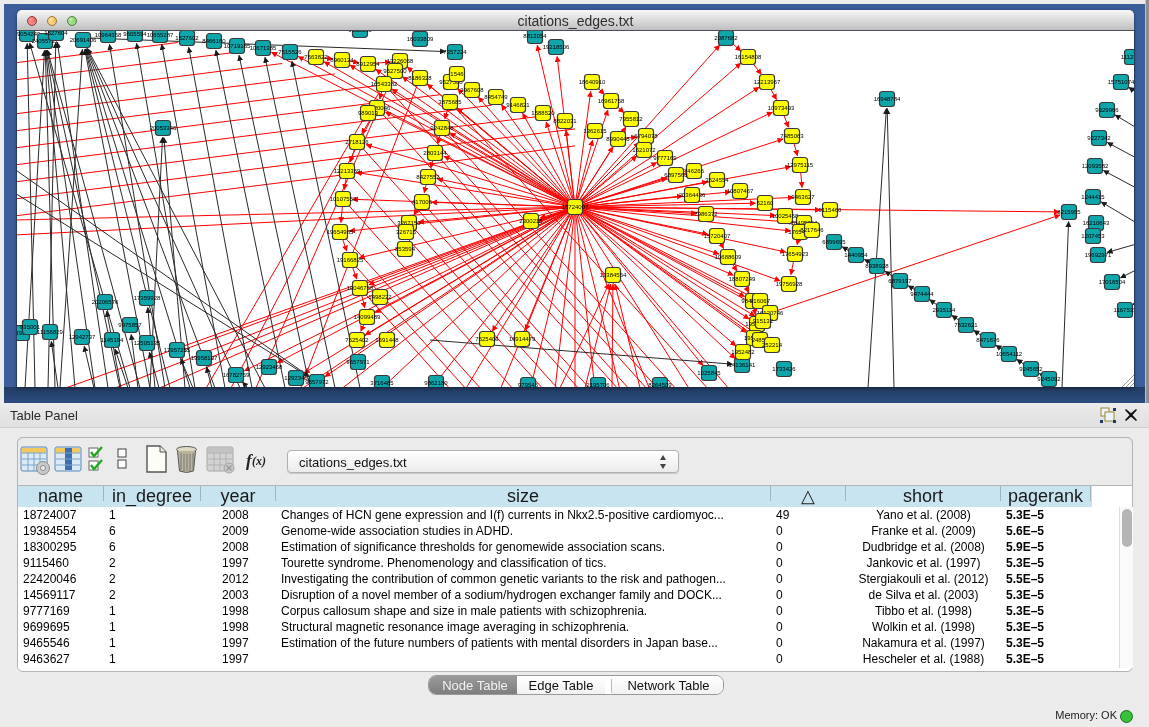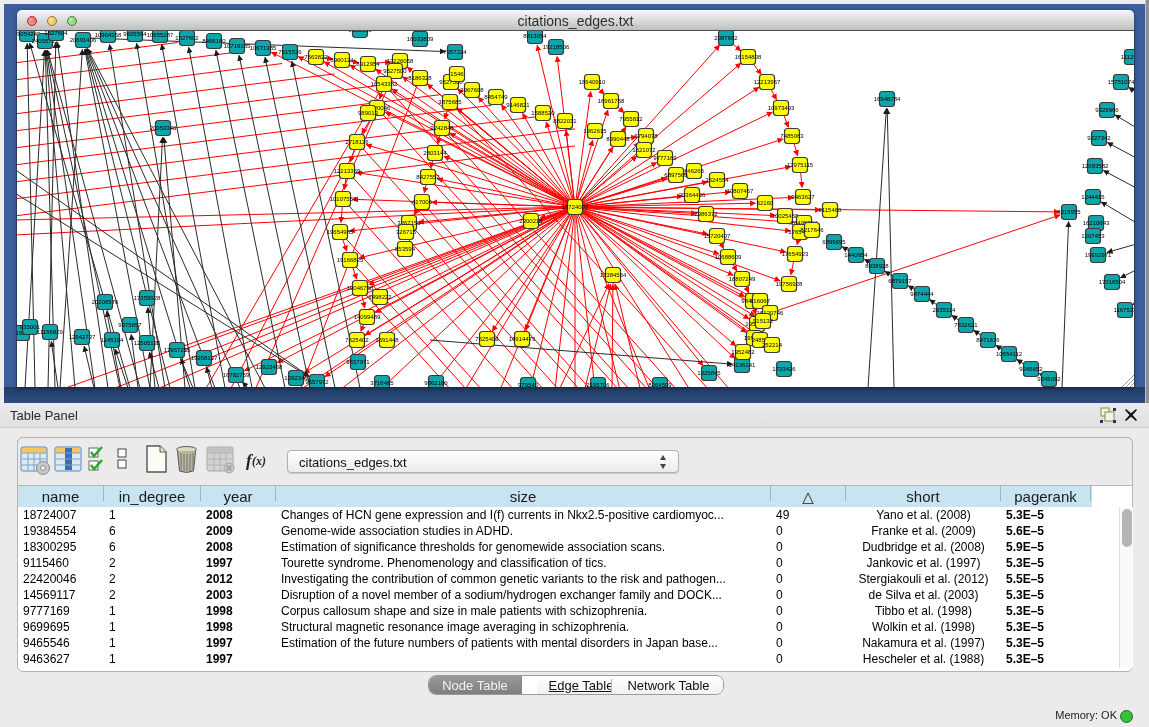--- a/index.html
+++ b/index.html
@@ -20,26 +20,26 @@
   background:linear-gradient(#ebebeb,#e0e0e0); border-bottom:1px solid #cfcfcf; }
 #tphead span { position:absolute; left:10px; top:5px; font-size:13px; color:#2a2a2a; }
 #container { position:absolute; left:17px; top:34px; width:1116px; height:235px;
   border:1px solid #b4b4b4; border-radius:6px; background:#fff; }
 #toolbar { position:absolute; left:17px; top:34px; width:1116px; height:49px;
   border:1px solid #b4b4b4; border-radius:6px 6px 0 0; background:#ebebeb; }
 #dropdown { position:absolute; left:287px; top:47px; width:392px; height:23px; background:linear-gradient(#ffffff,#ebebeb);
   border:1px solid #b0b0b0; border-radius:4px; box-shadow:0 1px 1px rgba(0,0,0,.15); }
 #dropdown span { position:absolute; left:11px; top:4px; font-size:13px; color:#111; }
 #thead { position:absolute; left:18px; top:83px; width:1074px; height:21px; background:#c8e4f0; }
-.hc { position:absolute; top:0; height:15px; border-right:1px solid #9fb3bd; font-size:15px;
+.hc { position:absolute; top:0; height:15px; border-right:1px solid #9fb3bd; font-size:18px;
   color:#1a1a1a; text-align:center; line-height:21px; }
 #tbody { position:absolute; left:18px; top:104px; width:1101px; height:161px; background:#fff; overflow:hidden; }
 .trow { position:absolute; left:0; width:1101px; height:16px; font-size:12px; color:#000; }
 .trow span { position:absolute; top:1px; white-space:nowrap; }
-.c1 { left:5px; } .c2 { left:91px; } .c3 { left:188px;font-weight:bold; } .c4 { left:263px; }
+.c1 { left:5px; } .c2 { left:91px; } .c3 { left:204px; } .c4 { left:263px; }
 .c5 { left:758px; } .c6 { left:828px; width:155px; text-align:center; } .c7 { left:988px;font-weight:bold; }
 #vsb { position:absolute; left:1119px; top:104px; width:14px; height:161px; background:#fafafa;
   border-left:1px solid #ddd; }
 #vsb div { position:absolute; left:2px; top:2px; width:10px; height:38px; border-radius:5px; background:#b5b5b5; }
 #tabs { position:absolute; left:428px; top:272px; width:296px; height:20px;
   border:1px solid #9a9a9a; border-radius:8px; background:#fff; overflow:hidden;
   font-size:13px; }
 #tabs div { position:absolute; top:0; height:20px; line-height:19px; text-align:center; }
 #memline { position:absolute; right:32px; top:306px; font-size:11px; color:#222; }
 #memdot { position:absolute; left:1120px; top:307px; width:13px; height:13px; border-radius:50%;
@@ -1062,19 +1062,19 @@
         <span class="c5">0</span>
         <span class="c6">Hescheler et al. (1988)</span>
         <span class="c7">5.3E–5</span>
       </div>
   </div>
   <div id="vsb">
       <div></div>
     </div>
   <div id="tabs">
     <div style="left:0;width:93px;background:linear-gradient(#9a9a9a,#7b7b7b);color:#f3f3f3;border-right:1px solid #8a8a8a;">Node Table</div>
-    <div style="left:108px;width:88px;background:linear-gradient(#fff,#f0f0f0);color:#111;text-decoration:underline;">Edge Table</div>
+    <div style="left:88px;width:88px;background:linear-gradient(#fff,#f0f0f0);color:#111;">Edge Table</div>
     <div style="left:182px;width:1px;background:#bbb;height:14px;top:3px;"></div>
     <div style="left:183px;width:113px;background:linear-gradient(#fff,#f0f0f0);color:#111;">Network Table</div>
   </div>
   <div id="memline">Memory: OK</div>
   <div id="memdot"></div>
 </div>
 <div id="toolicons"></div>
 </body></html>

